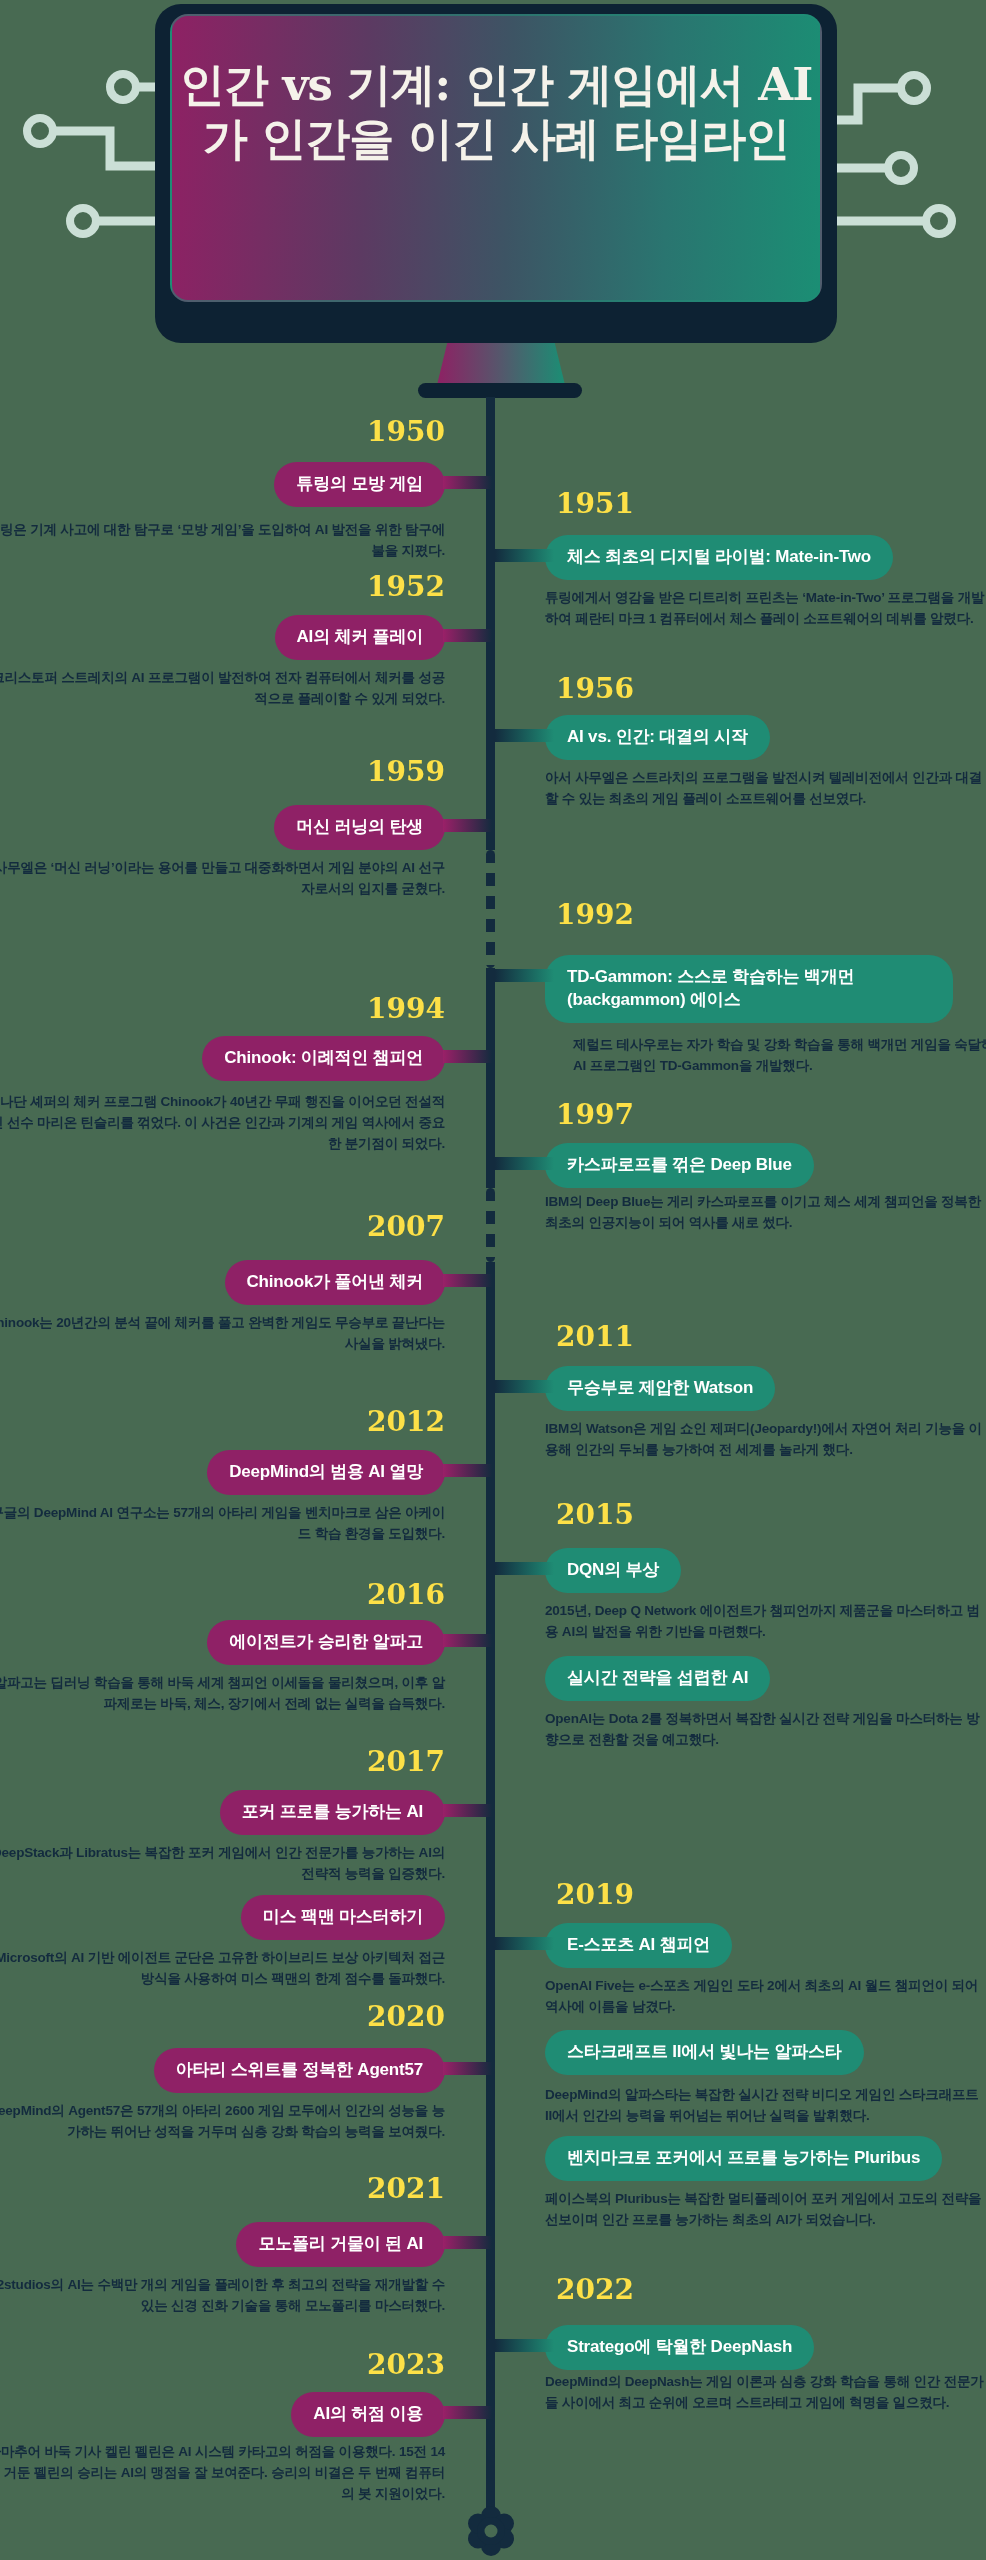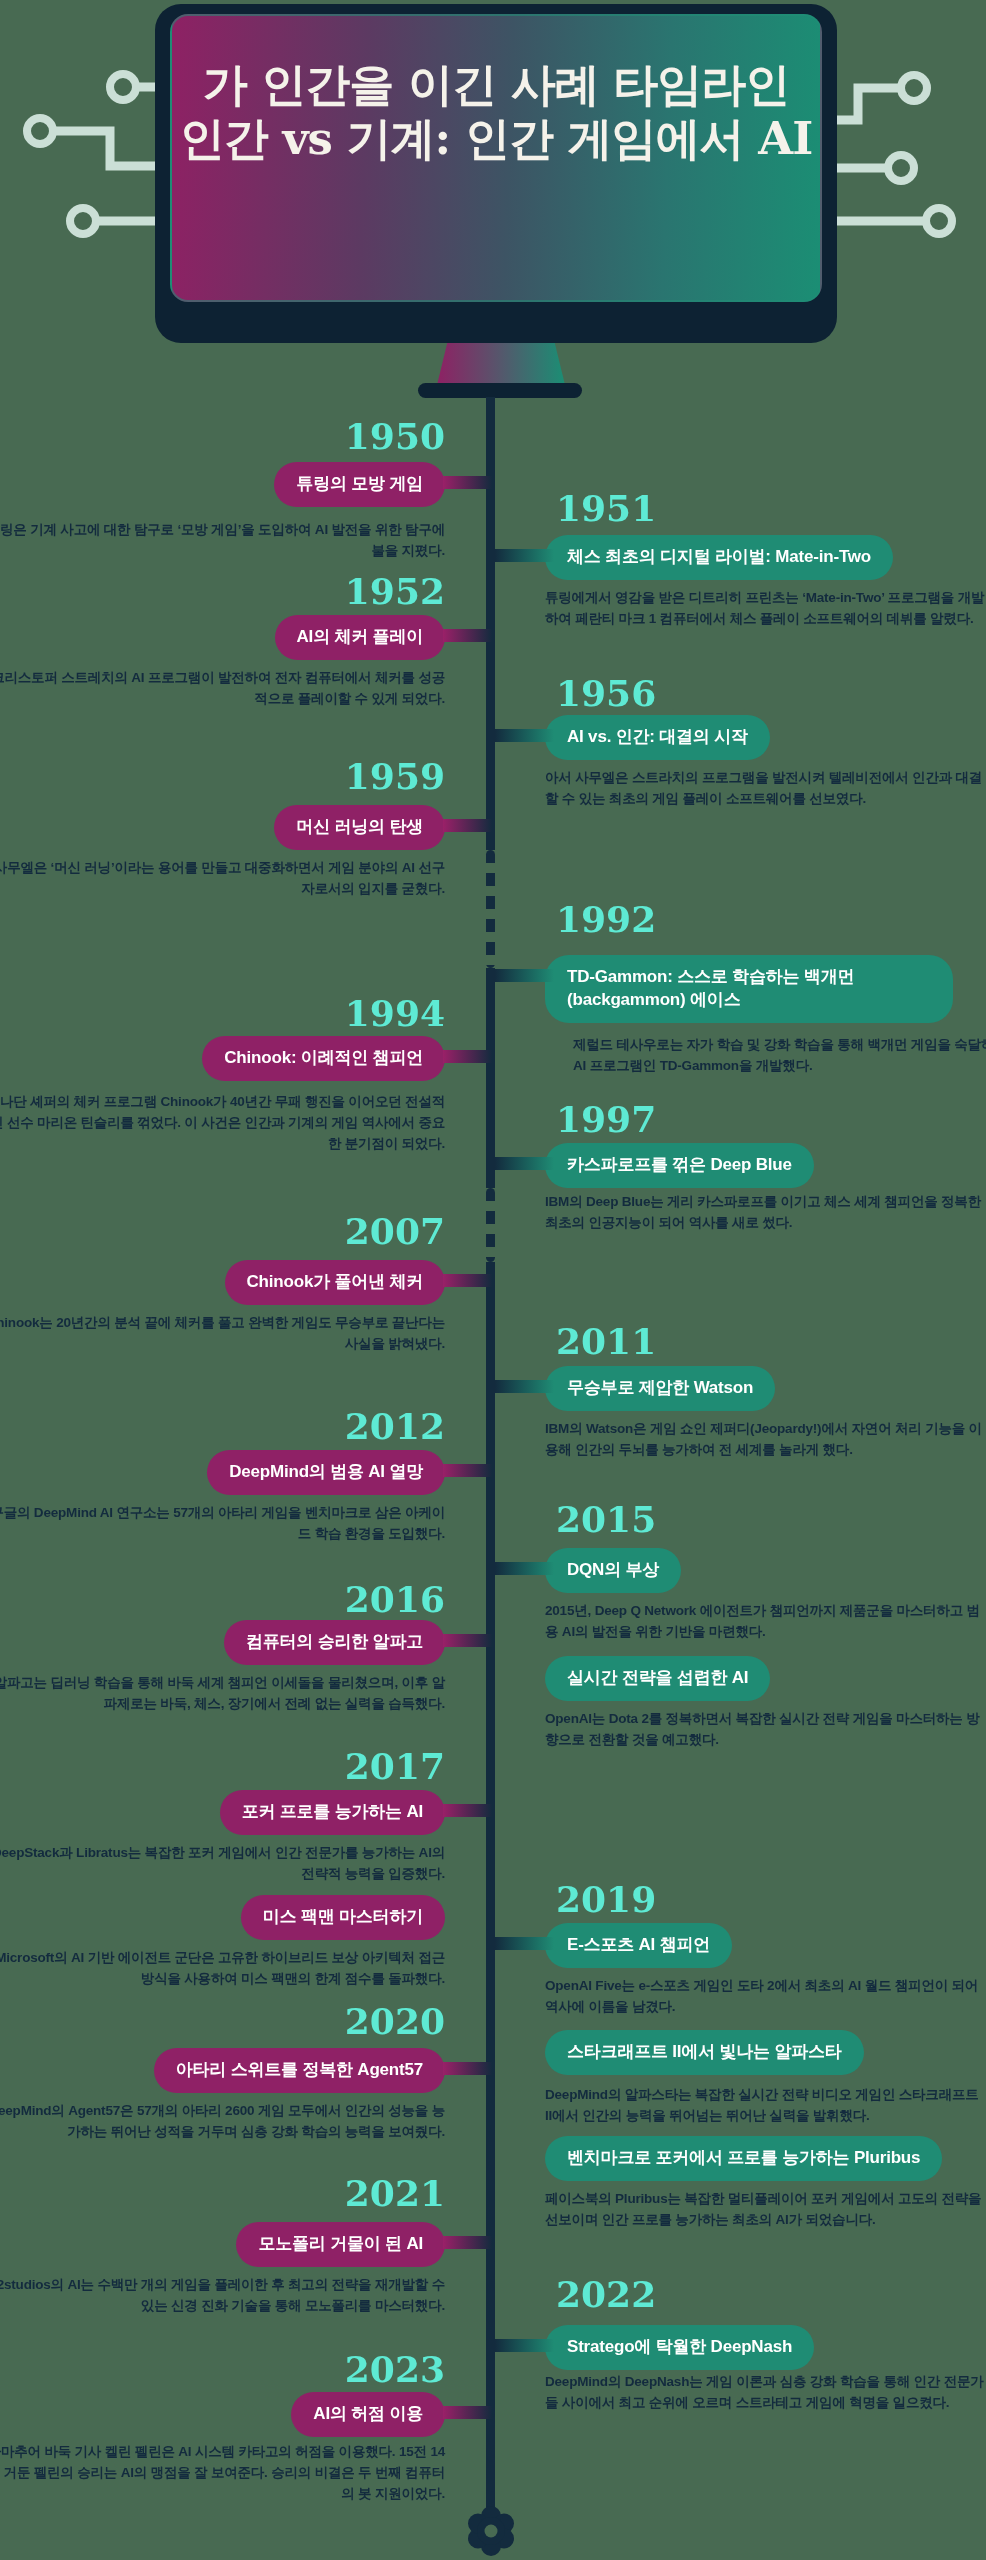--- a/index.html
+++ b/index.html
@@ -47,21 +47,21 @@
 
   
   .tl-seg{position:absolute;left:486px;width:9px;background:#132B3E;}
   .tl-seg.dashed{
     background:repeating-linear-gradient(180deg,#132B3E 0 13px,rgba(0,0,0,0) 13px 23px);
     border-radius:5px;
   }
   .year{
     position:absolute;
     font-family:"DejaVu Serif","Liberation Serif",serif;
-    font-weight:700;color:#5eead4;font-size:36px;letter-spacing:0;
+    font-weight:700;color:#fde047;font-size:28px;letter-spacing:0;
     white-space:nowrap;
   }
   .year.L{right:541px;text-align:right;}
   .year.R{left:556px;text-align:left;}
   .pill{
     position:absolute;
     color:#FFFFFF;font-size:17px;font-weight:700;line-height:1.35;
     padding:11px 22px;border-radius:24px;box-sizing:border-box;
     letter-spacing:-0.2px;
   }
@@ -98,22 +98,22 @@
       <circle cx="83" cy="221" r="13"></circle>
       <circle cx="914" cy="88" r="13"></circle>
       <circle cx="901" cy="168" r="13"></circle>
       <circle cx="939" cy="221" r="13"></circle>
     </g>
   </svg>
 
   <div class="monitor">
     <div class="screen">
       <div class="title">
+        <div>인간 vs 기계: 인간 게임에서 AI</div>
         <div>가 인간을 이긴 사례 타임라인</div>
-        <div>인간 vs 기계: 인간 게임에서 AI</div>
       </div>
     </div>
   </div>
   <div class="stand"></div>
   <div class="stand-base"></div>
 
   <div class="tl-seg" style="top:397px;height:453px;"></div>
   <div class="tl-seg dashed" style="top:850px;height:118px;"></div>
   <div class="tl-seg" style="top:968px;height:220px;"></div>
   <div class="tl-seg dashed" style="top:1188px;height:74px;"></div>
@@ -164,21 +164,21 @@
       <div class="pill L" style="top: 1450px;">DeepMind의 범용 AI 열망</div>
       <div class="conn L" style="top: 1464px;"></div>
       <div class="desc L" style="top: 1503px;">구글의 DeepMind AI 연구소는 57개의 아타리 게임을 벤치마크로 삼은 아케이드 학습 환경을 도입했다.</div>
       <div class="year R" style="top: 1498px;">2015</div>
       <div class="pill R" style="top: 1548px;">DQN의 부상</div>
       <div class="conn R" style="top: 1562px;"></div>
       <div class="desc R" style="top: 1601px;">2015년, Deep Q Network 에이전트가 챔피언까지 제품군을 마스터하고 범용 AI의 발전을 위한 기반을 마련했다.</div>
       <div class="pill R" style="top: 1656px;">실시간 전략을 섭렵한 AI</div>
       <div class="desc R" style="top: 1709px;">OpenAI는 Dota 2를 정복하면서 복잡한 실시간 전략 게임을 마스터하는 방향으로 전환할 것을 예고했다.</div>
       <div class="year L" style="top: 1578px;">2016</div>
-      <div class="pill L" style="top: 1620px;">컴퓨터의 승리한 알파고</div>
+      <div class="pill L" style="top: 1620px;">에이전트가 승리한 알파고</div>
       <div class="conn L" style="top: 1634px;"></div>
       <div class="desc L" style="top: 1673px;">알파고는 딥러닝 학습을 통해 바둑 세계 챔피언 이세돌을 물리쳤으며, 이후 알파제로는 바둑, 체스, 장기에서 전례 없는 실력을 습득했다.</div>
       <div class="year L" style="top: 1745px;">2017</div>
       <div class="pill L" style="top: 1790px;">포커 프로를 능가하는 AI</div>
       <div class="conn L" style="top: 1804px;"></div>
       <div class="desc L" style="top: 1843px;">DeepStack과 Libratus는 복잡한 포커 게임에서 인간 전문가를 능가하는 AI의 전략적 능력을 입증했다.</div>
       <div class="pill L" style="top: 1895px;">미스 팩맨 마스터하기</div>
       <div class="desc L" style="top: 1948px;">Microsoft의 AI 기반 에이전트 군단은 고유한 하이브리드 보상 아키텍처 접근 방식을 사용하여 미스 팩맨의 한계 점수를 돌파했다.</div>
       <div class="year R" style="top: 1878px;">2019</div>
       <div class="pill R" style="top: 1923px;">E-스포츠 AI 챔피언</div>

